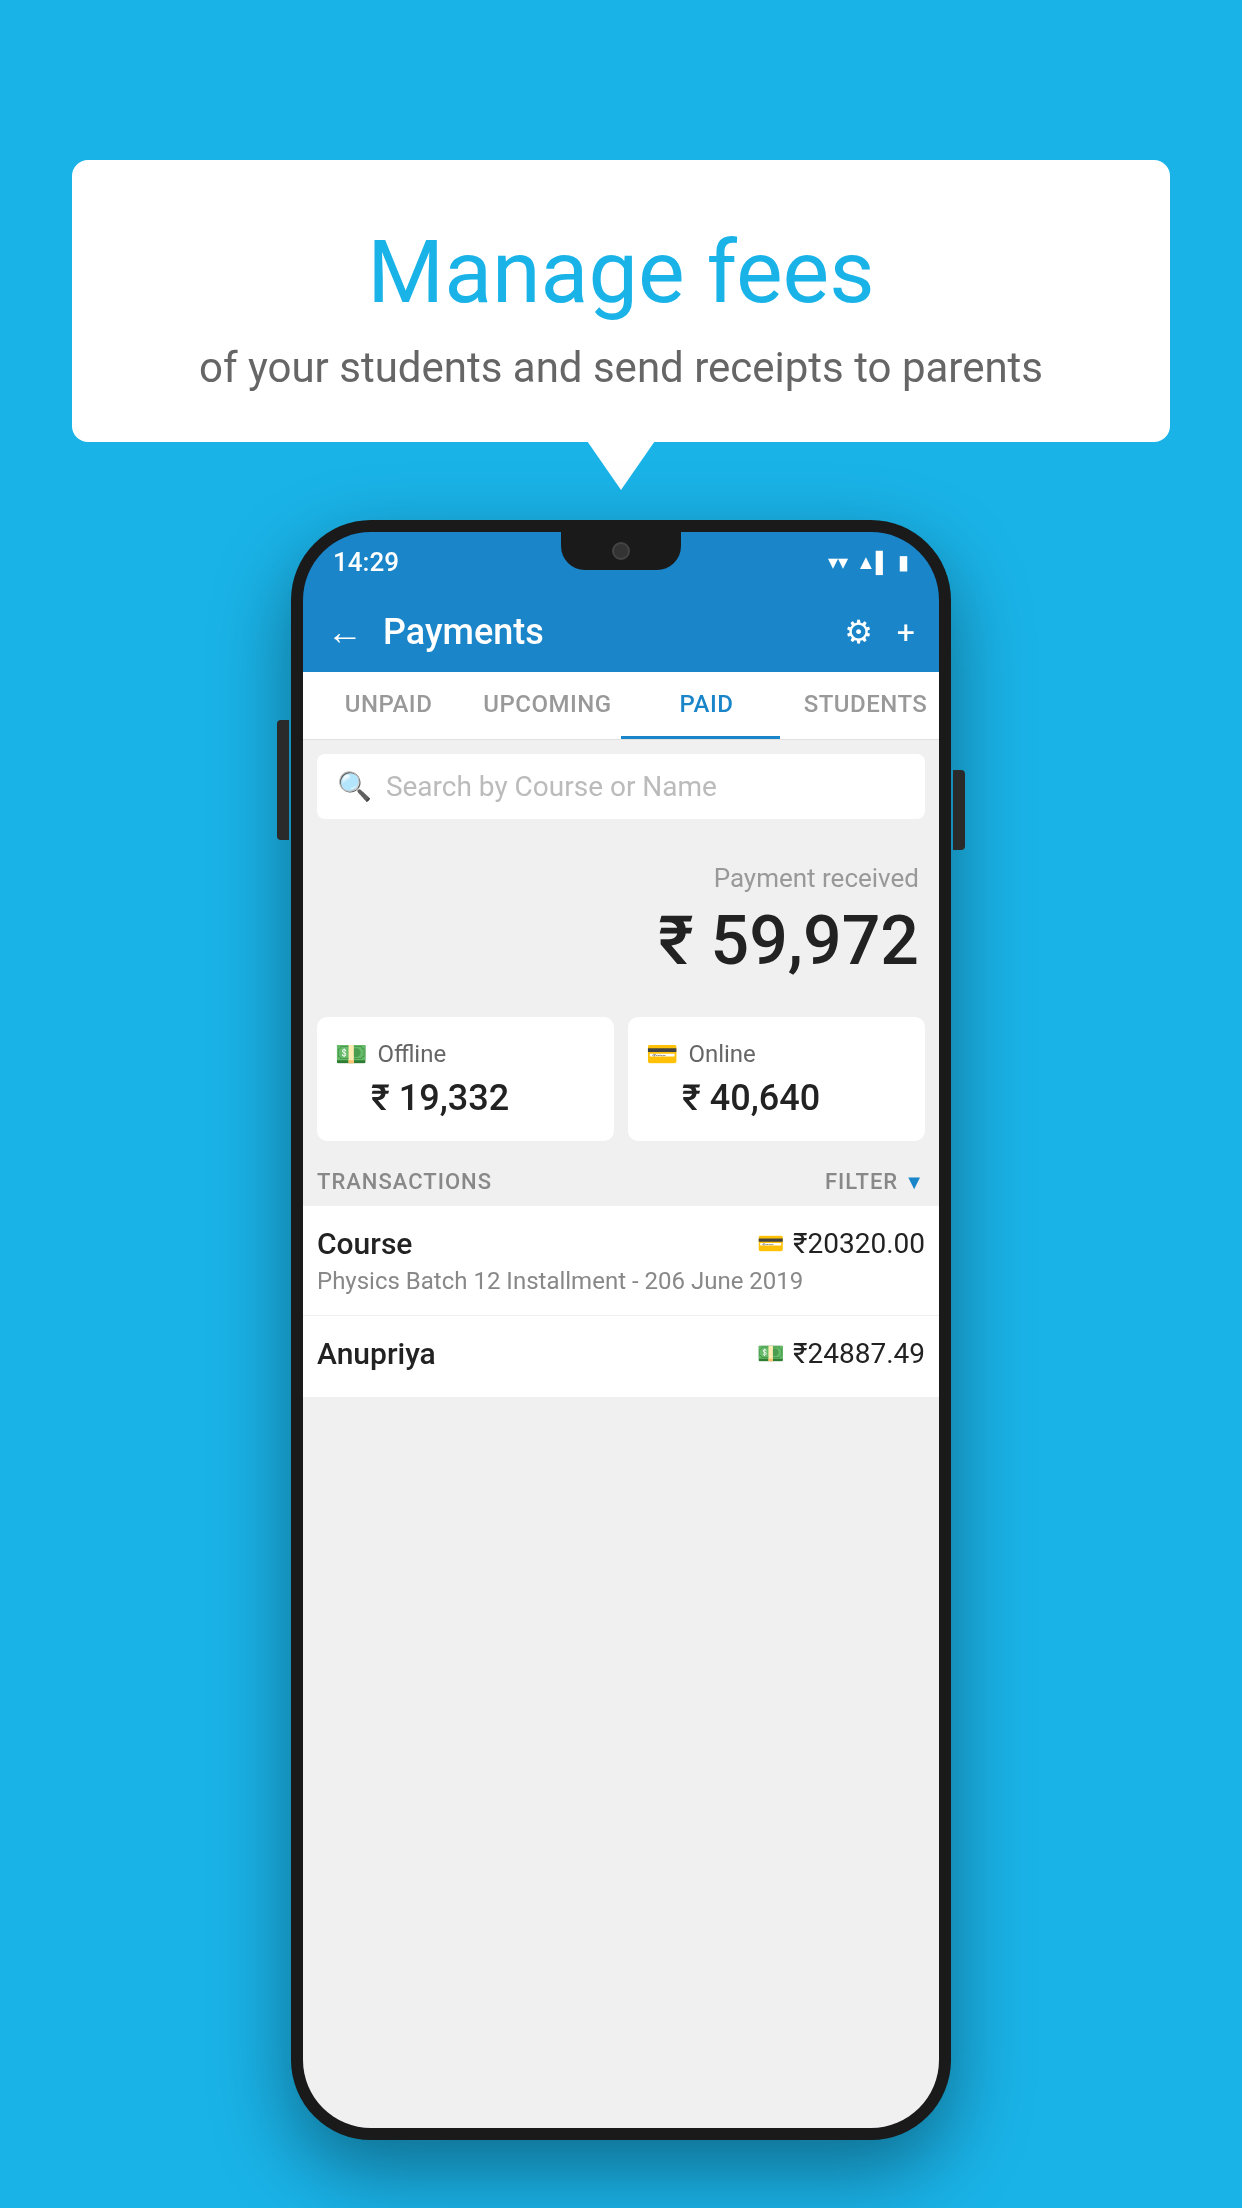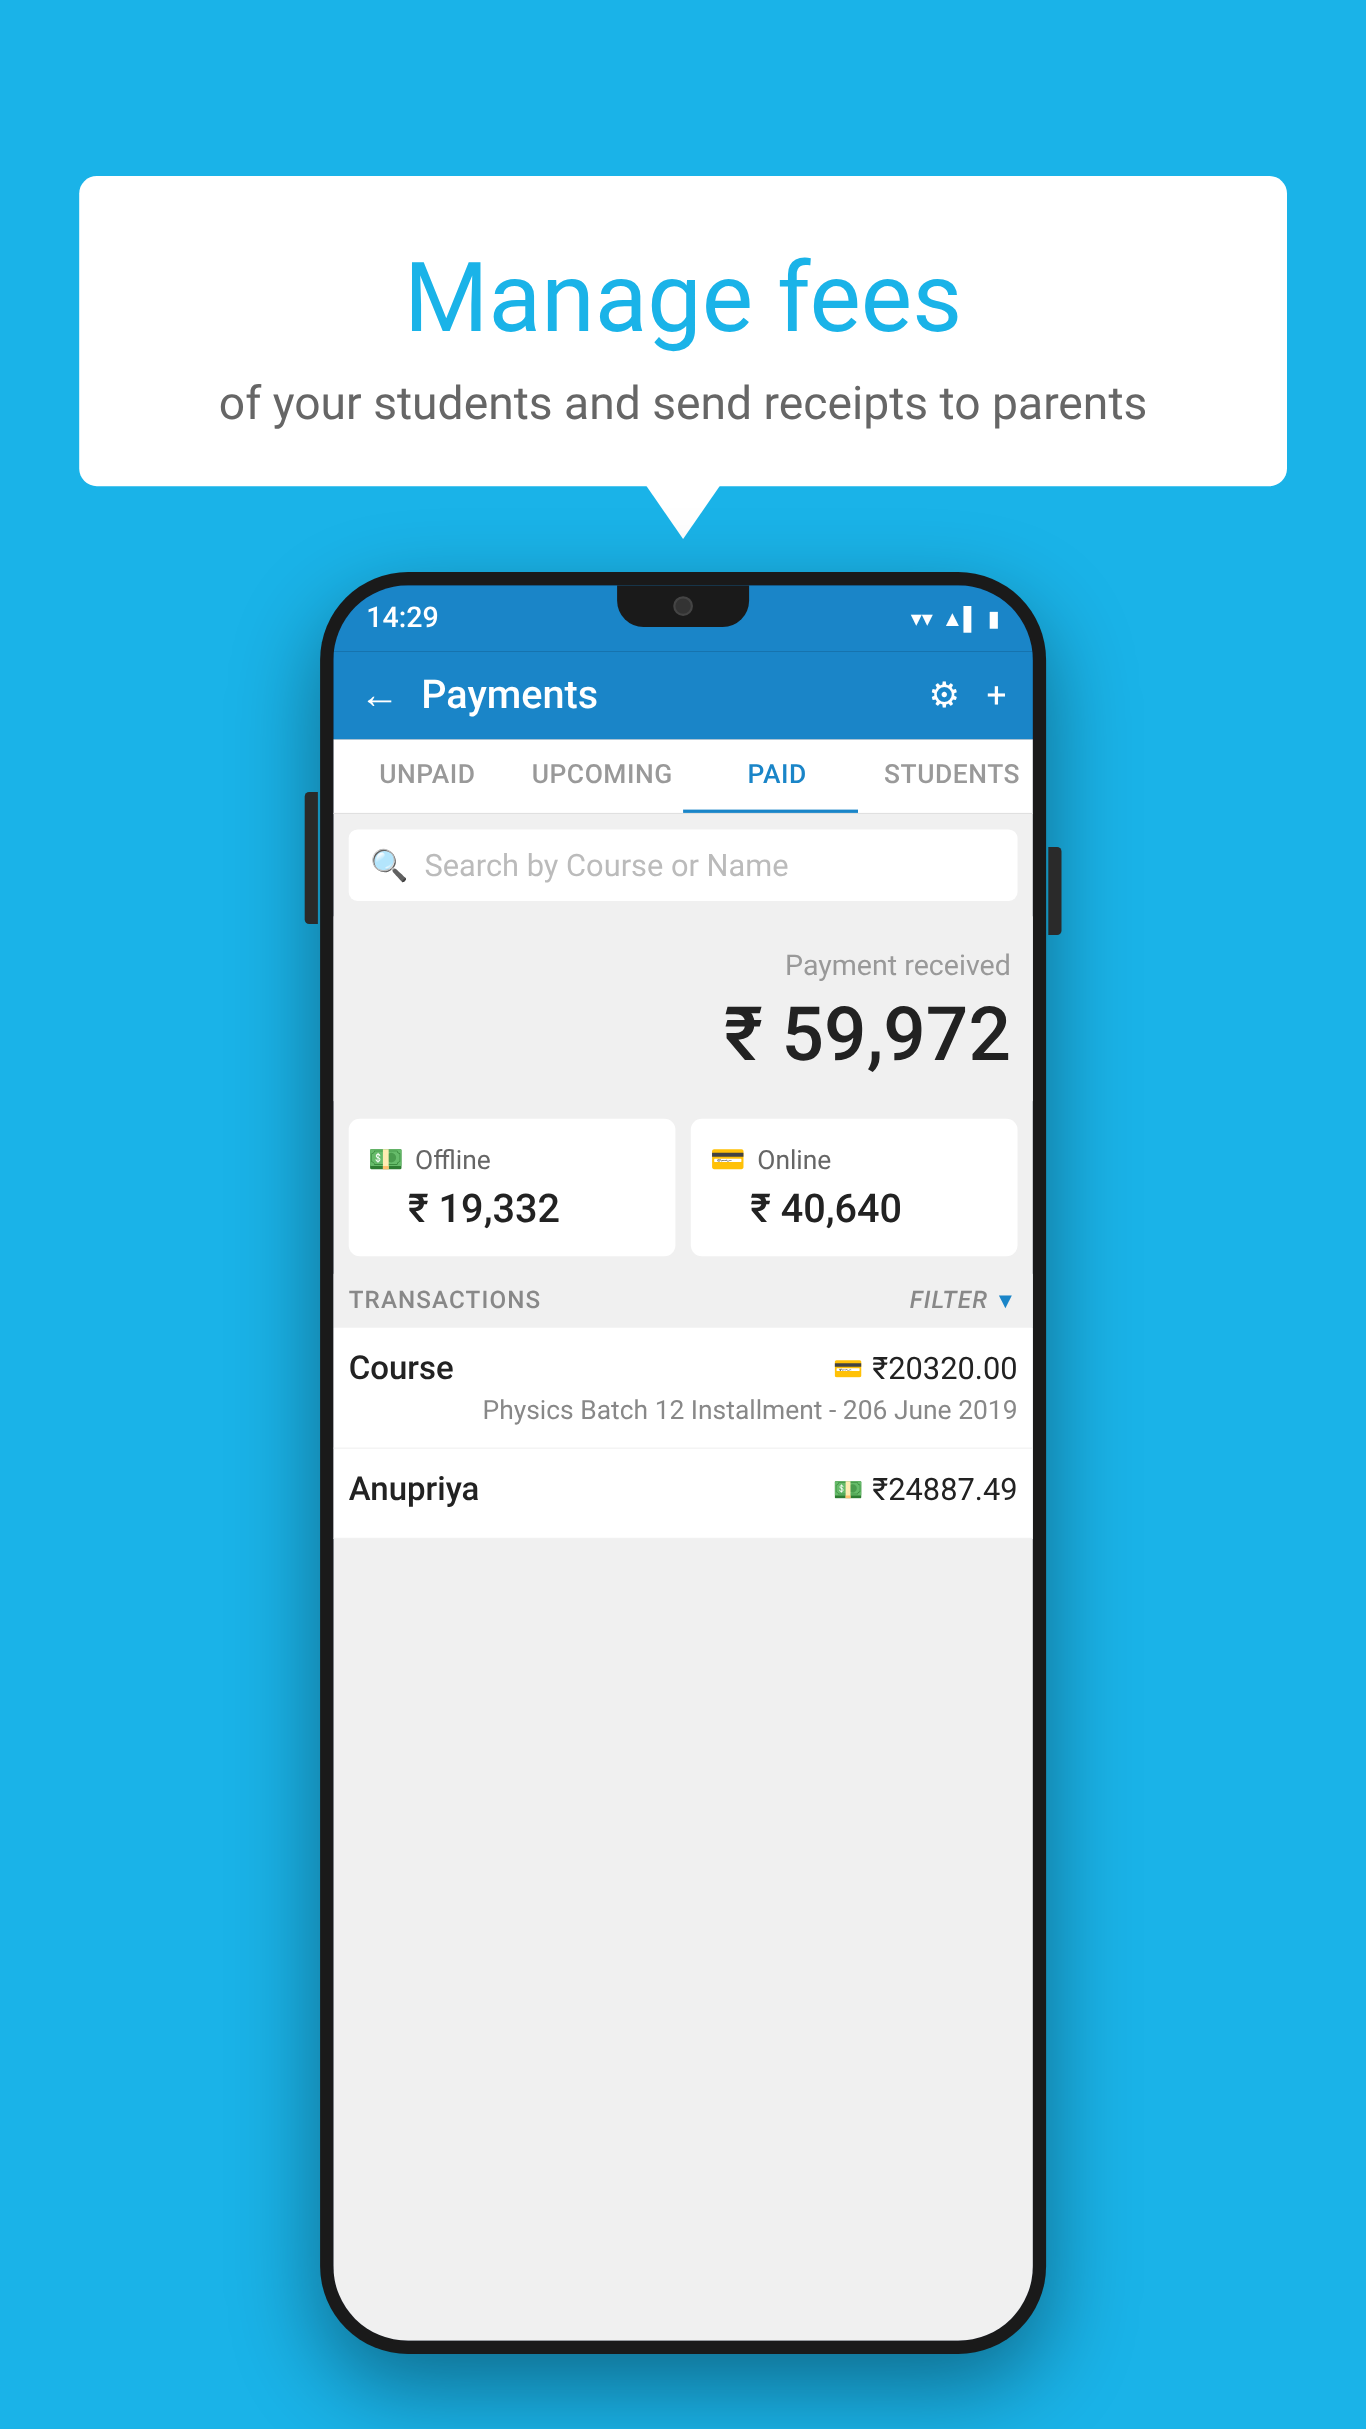--- a/index.html
+++ b/index.html
@@ -326,21 +326,20 @@
     }
     .filter-label {
       font-size: 22px;
       font-weight: 500;
       color: #888;
       letter-spacing: 1px;
       display: flex;
       align-items: flex-end;
       gap: 6px;
       cursor: pointer;
-      font-style: italic;
     }
     .filter-icon {
       color: #1a85c8;
       font-size: 20px;
     }
 
     
     .transactions-list {
       background: white;
     }
@@ -368,22 +367,21 @@
       font-size: 22px;
       color: #555;
     }
     .transaction-amount {
       font-size: 28px;
       color: #222;
       font-weight: 400;
     }
     .transaction-bottom {
       display: flex;
-      justify-content: flex-end;
-      margin-left: 48px;
+      justify-content: flex-start;
     }
     .transaction-course {
       font-size: 24px;
       color: #888;
     }
     .transaction-date {
       font-size: 24px;
       color: #888;
     }
   </style>

